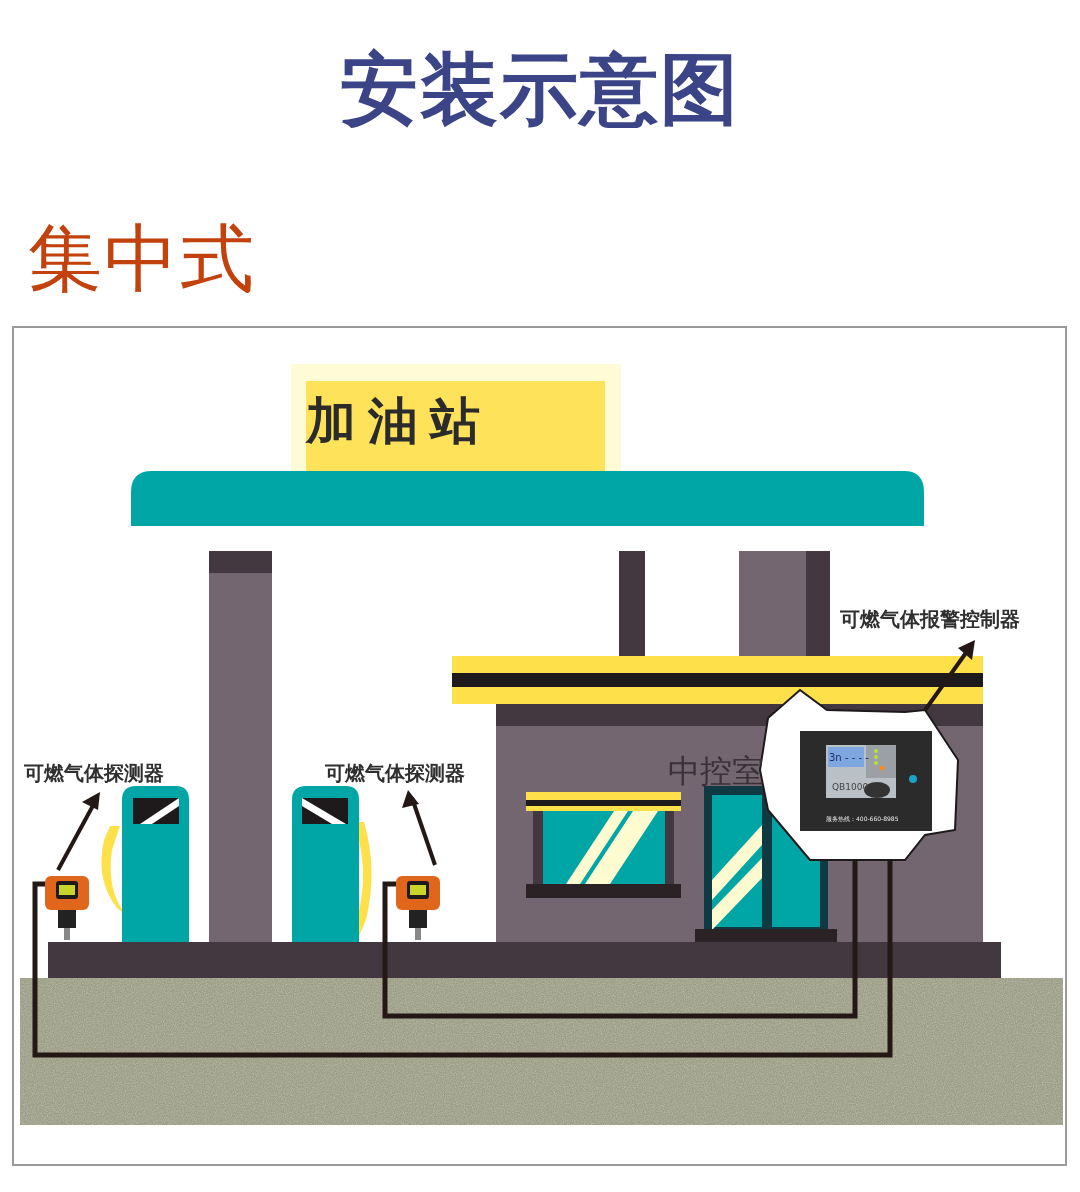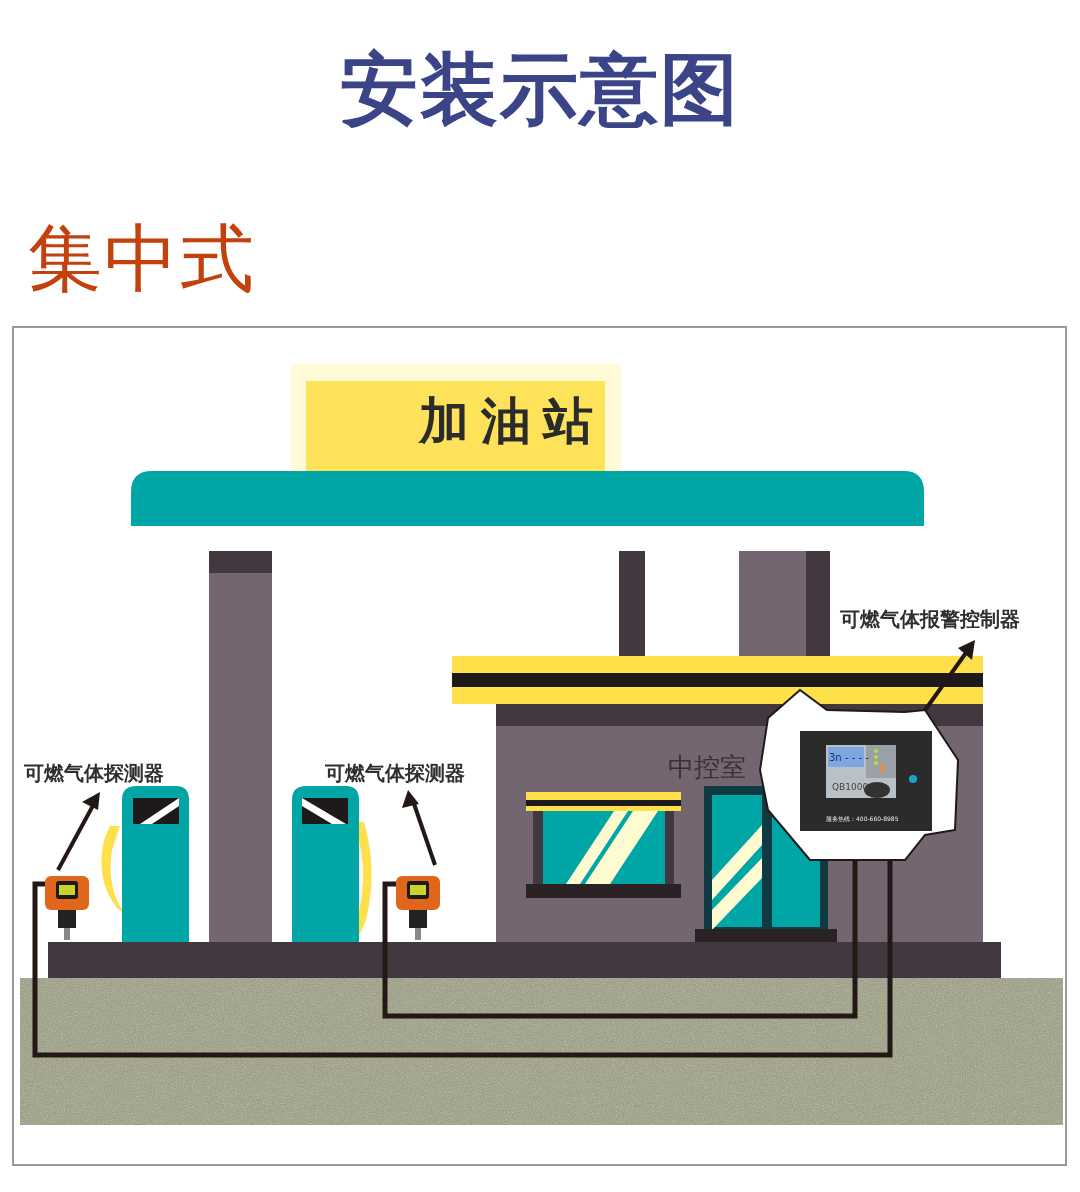--- a/index.html
+++ b/index.html
@@ -135,21 +135,21 @@
     <circle cx="876" cy="751" r="2" fill="#b4e03a"></circle>
     <circle cx="876" cy="757" r="2" fill="#b4e03a"></circle>
     <circle cx="876" cy="763" r="2" fill="#b4e03a"></circle>
     <circle cx="882" cy="768" r="2.5" fill="#ff8c1a"></circle>
     <rect x="826" y="778" width="70" height="20" fill="#b9c0c6"></rect>
     <ellipse cx="877" cy="790" rx="13" ry="8" fill="#333"></ellipse>
     <circle cx="913" cy="779" r="4" fill="#1aa3c8"></circle>
   </g>
 </svg>
 
-<div class="abs" style="left:306px;top:388px;width:299px;text-align:right;font-size:50px;font-weight:bold;color:#2b2b2b;letter-spacing:12px;">加油站</div>
-<div class="abs" style="left:668px;top:750px;font-size:26px;color:#3a3036;">中控室</div>
+<div class="abs" style="left:306px;top:388px;width:299px;text-align:left;font-size:50px;font-weight:bold;color:#2b2b2b;letter-spacing:12px;">加油站</div>
+<div class="abs" style="left:668px;top:750px;font-size:32px;color:#3a3036;">中控室</div>
 <div class="abs label" style="left:24px;top:760px;">可燃气体探测器</div>
 <div class="abs label" style="left:325px;top:760px;">可燃气体探测器</div>
 <div class="abs label" style="left:840px;top:606px;">可燃气体报警控制器</div>
 
 <div class="abs" style="left:832px;top:782px;font-size:9px;color:#444;">QB1000</div>
 <div class="abs" style="left:829px;top:752px;font-size:10px;color:#1a2a6a;">3n - - - -</div>
 <div class="abs" style="left:826px;top:815px;font-size:6px;color:#eee;white-space:nowrap;">服务热线：400-660-8985</div>
 
 </body></html>

